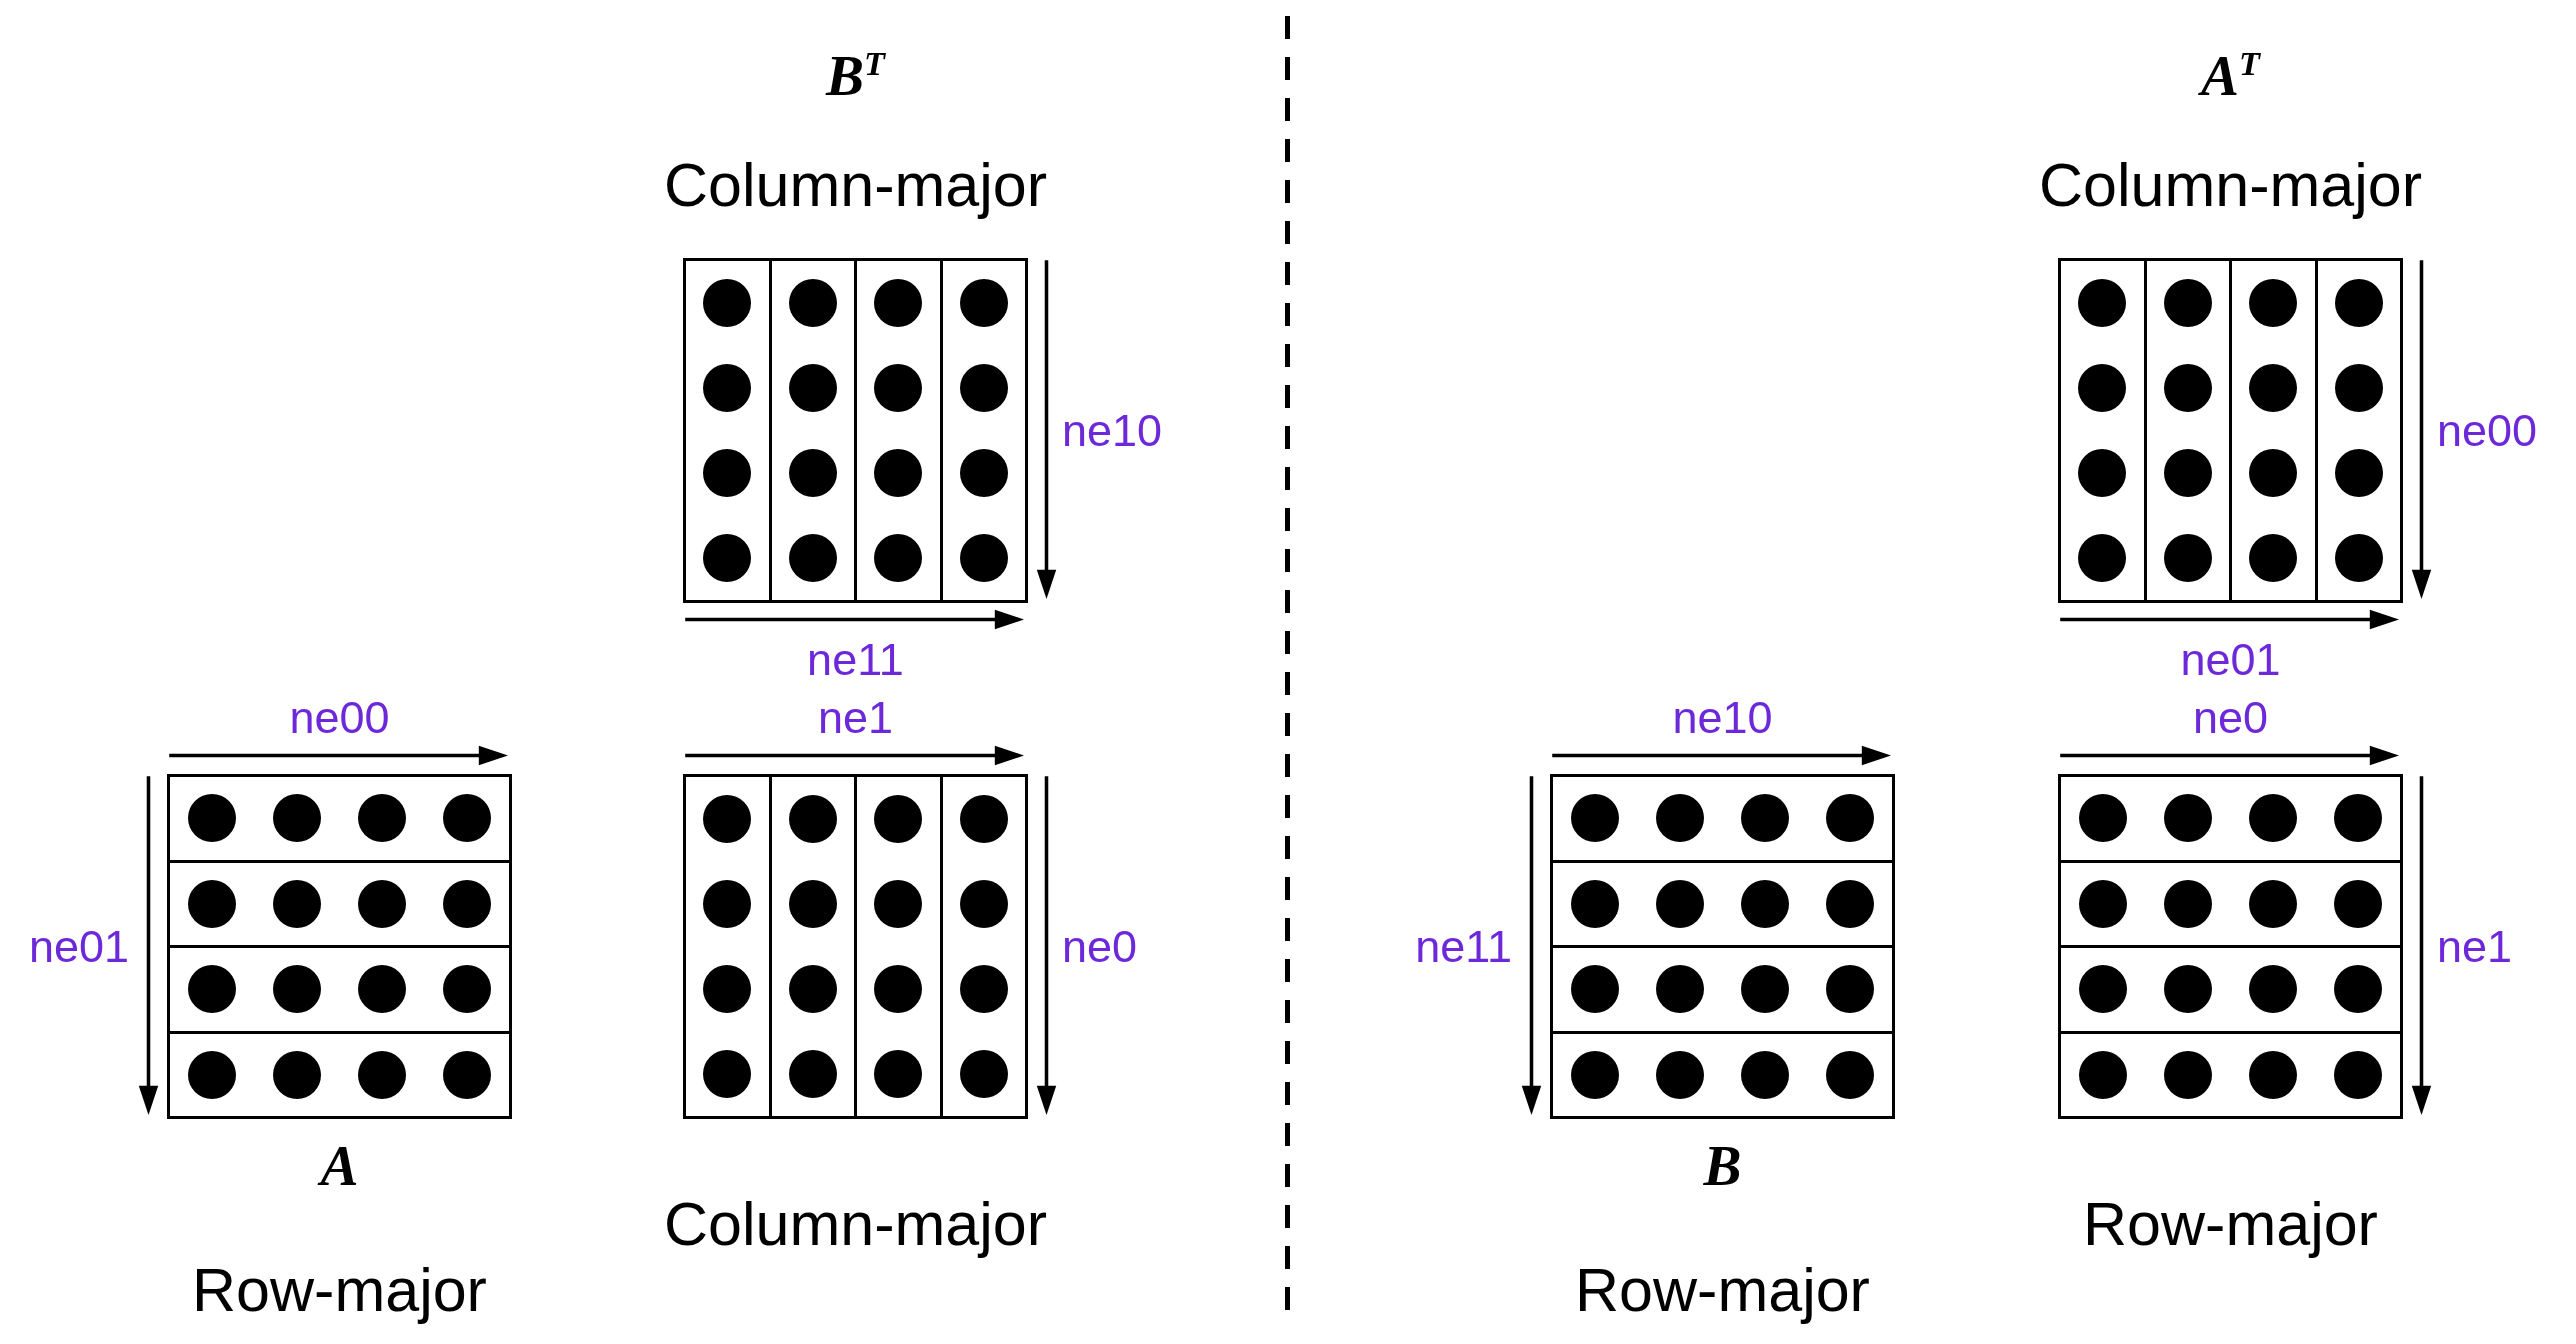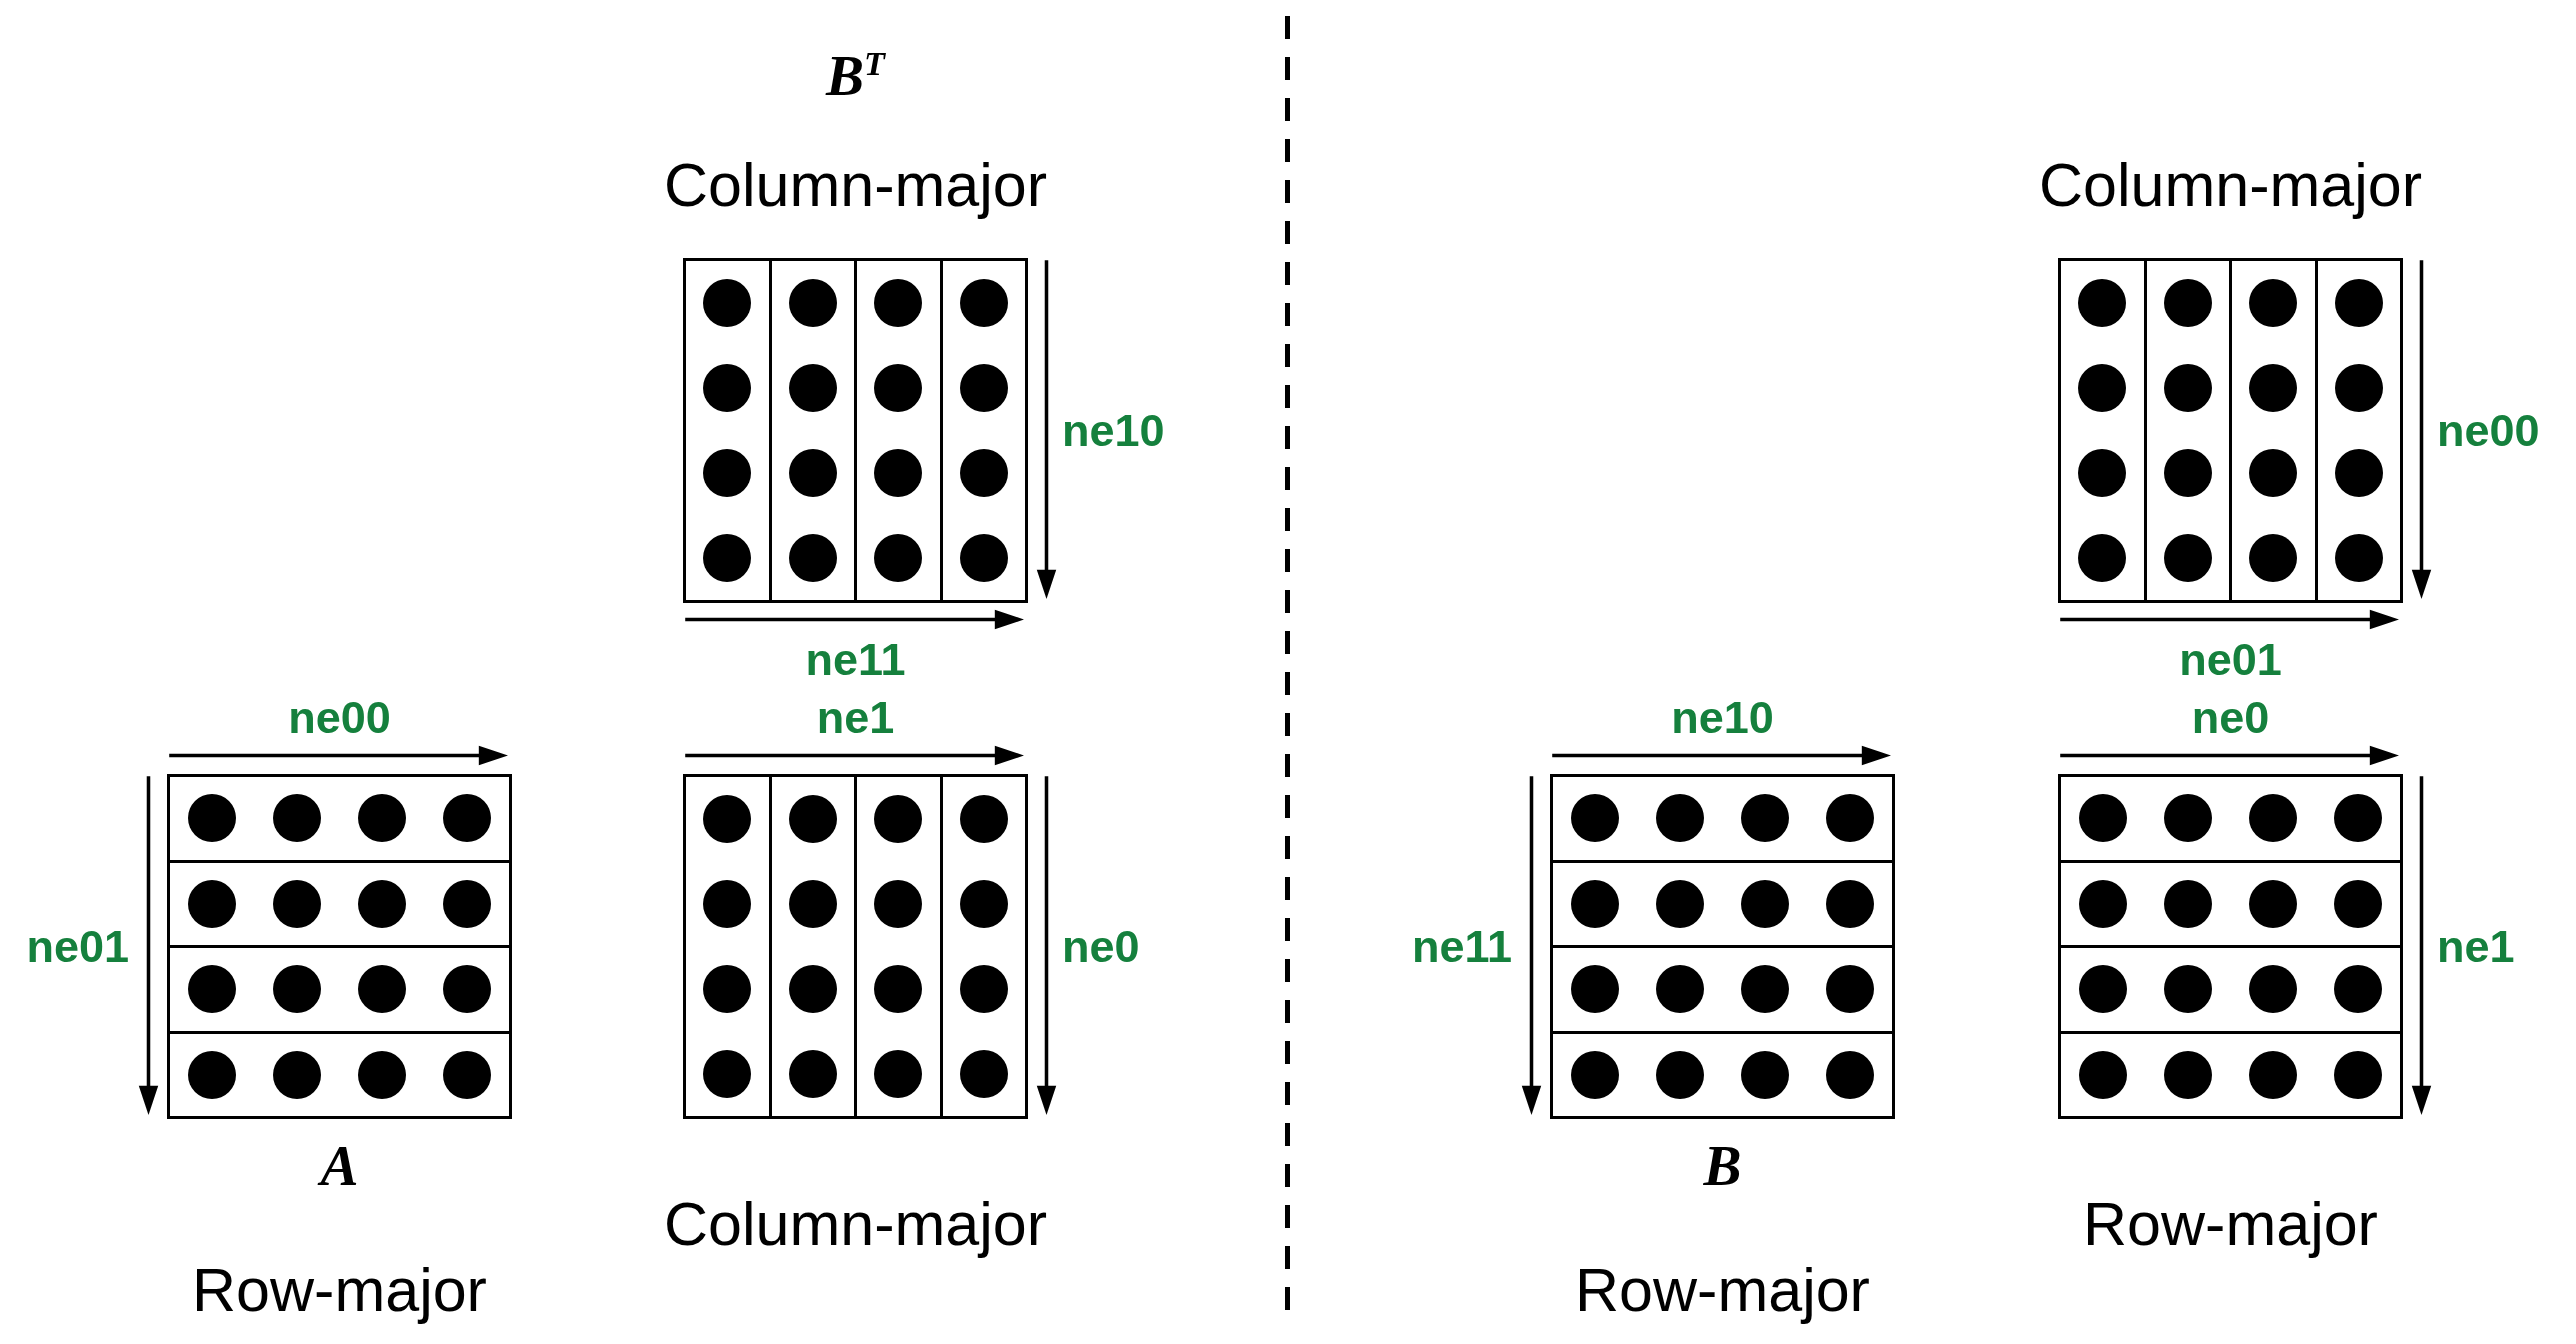--- a/index.html
+++ b/index.html
@@ -75,25 +75,25 @@
 
   .arrow { position: absolute; line-height: 0; }
   .arrow svg { display: block; }
   .arrow-pos-top    { left: 0; bottom: calc(100% + 7.2px); }
   .arrow-pos-bottom { left: 0; top: calc(100% + 5.4px); }
   .arrow-pos-left   { top: 0; right: calc(100% + 7.2px); }
   .arrow-pos-right  { top: 0; left: calc(100% + 7.2px); }
 
   .dim-label {
     font-family: "Liberation Sans", sans-serif;
-    font-weight: 700;
+    font-weight: 400;
     font-size: 45px;
     line-height: 1.1;
     white-space: nowrap;
-    color: #15803d;
+    color: #6d28d9;
   }
   .dim-top {
     position: absolute; left: 0; width: 100%;
     text-align: center; bottom: calc(100% + 32px);
   }
   .dim-bottom {
     position: absolute; left: 0; width: 100%;
     text-align: center; top: calc(100% + 32px);
   }
   .dim-left {
@@ -312,20 +312,21 @@
         </div>
         <div class="dim-label dim-right">ne00</div>
         <div class="arrow arrow-pos-bottom">
           <svg width="345" height="23" viewBox="0 0 385 26" xmlns="http://www.w3.org/2000/svg">
             <line x1="0" y1="13" x2="352" y2="13" stroke="#000" stroke-width="4"></line>
             <polygon points="383,13 350,2 350,24" fill="#000"></polygon>
           </svg>
         </div>
         <div class="dim-label dim-bottom">ne01</div>
         <div class="caption caption-above">
+          <div class="math-label">A<sup>T</sup></div>
           <div class="layout-label">Column-major</div>
         </div>
       </div>
       <div class="matrix-group slot-bl">
         <div class="matrix-box row">
           <div class="strip">
             <div class="dot"></div>
             <div class="dot"></div>
             <div class="dot"></div>
             <div class="dot"></div>

